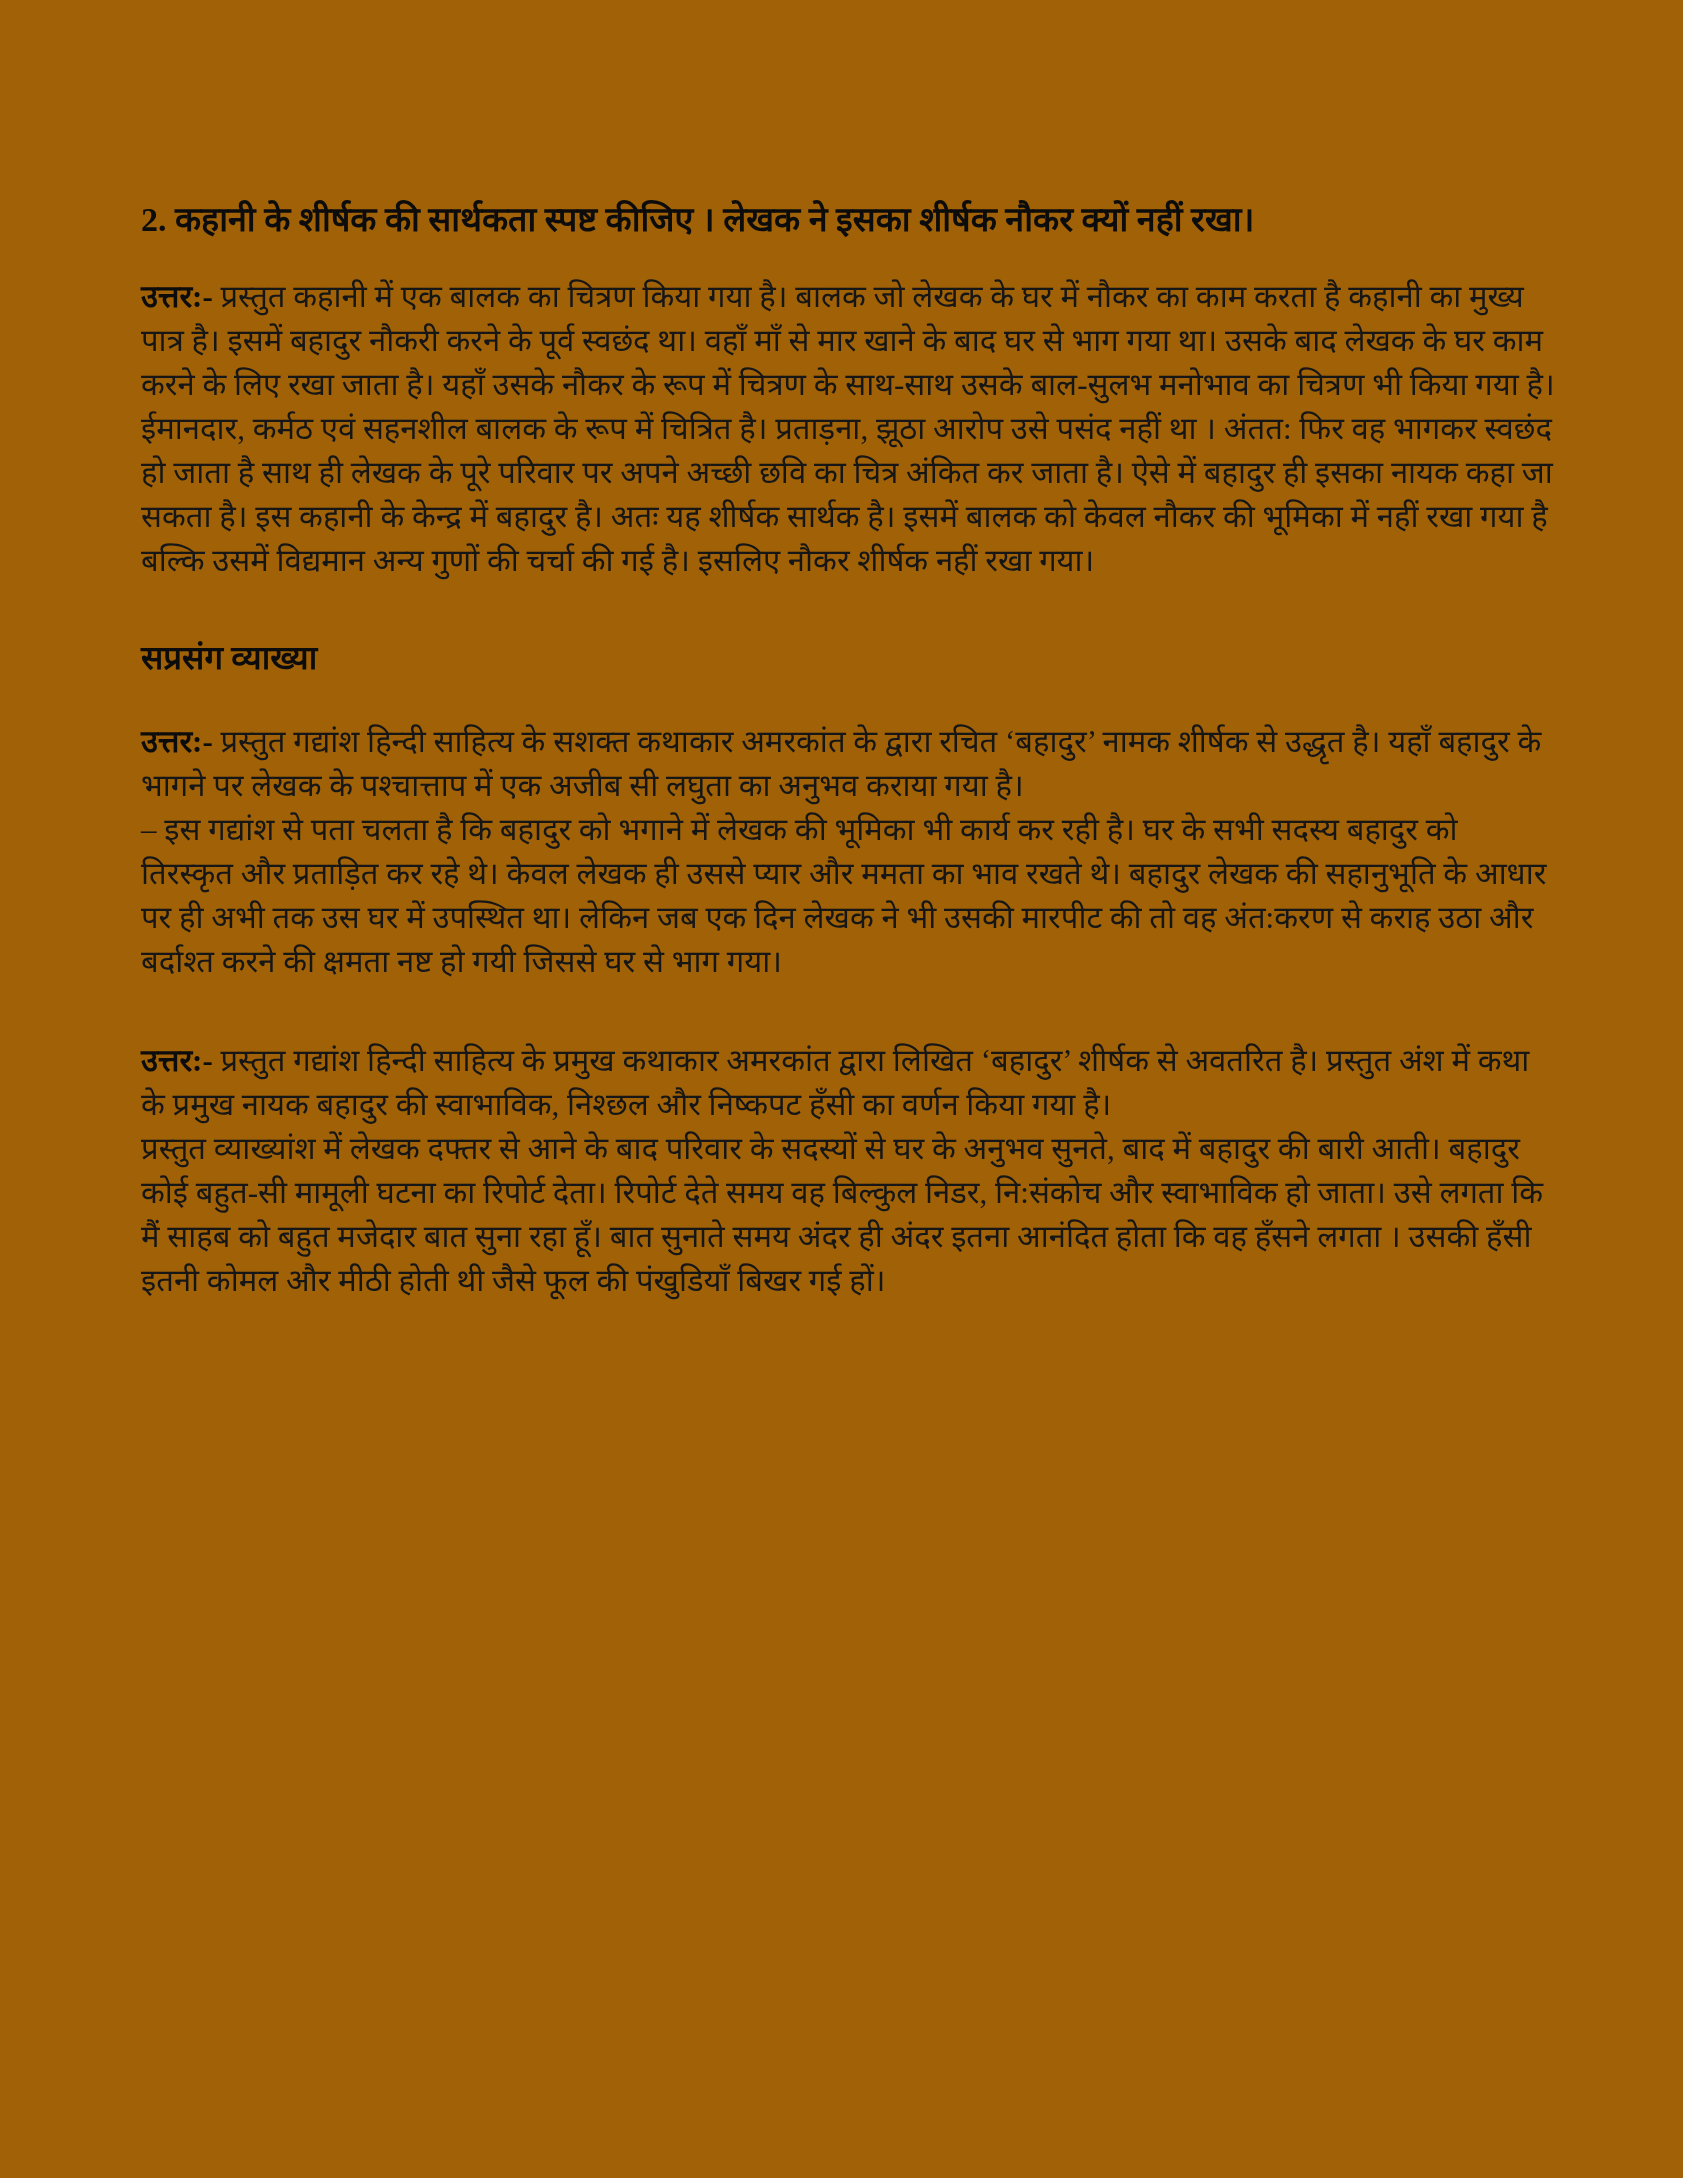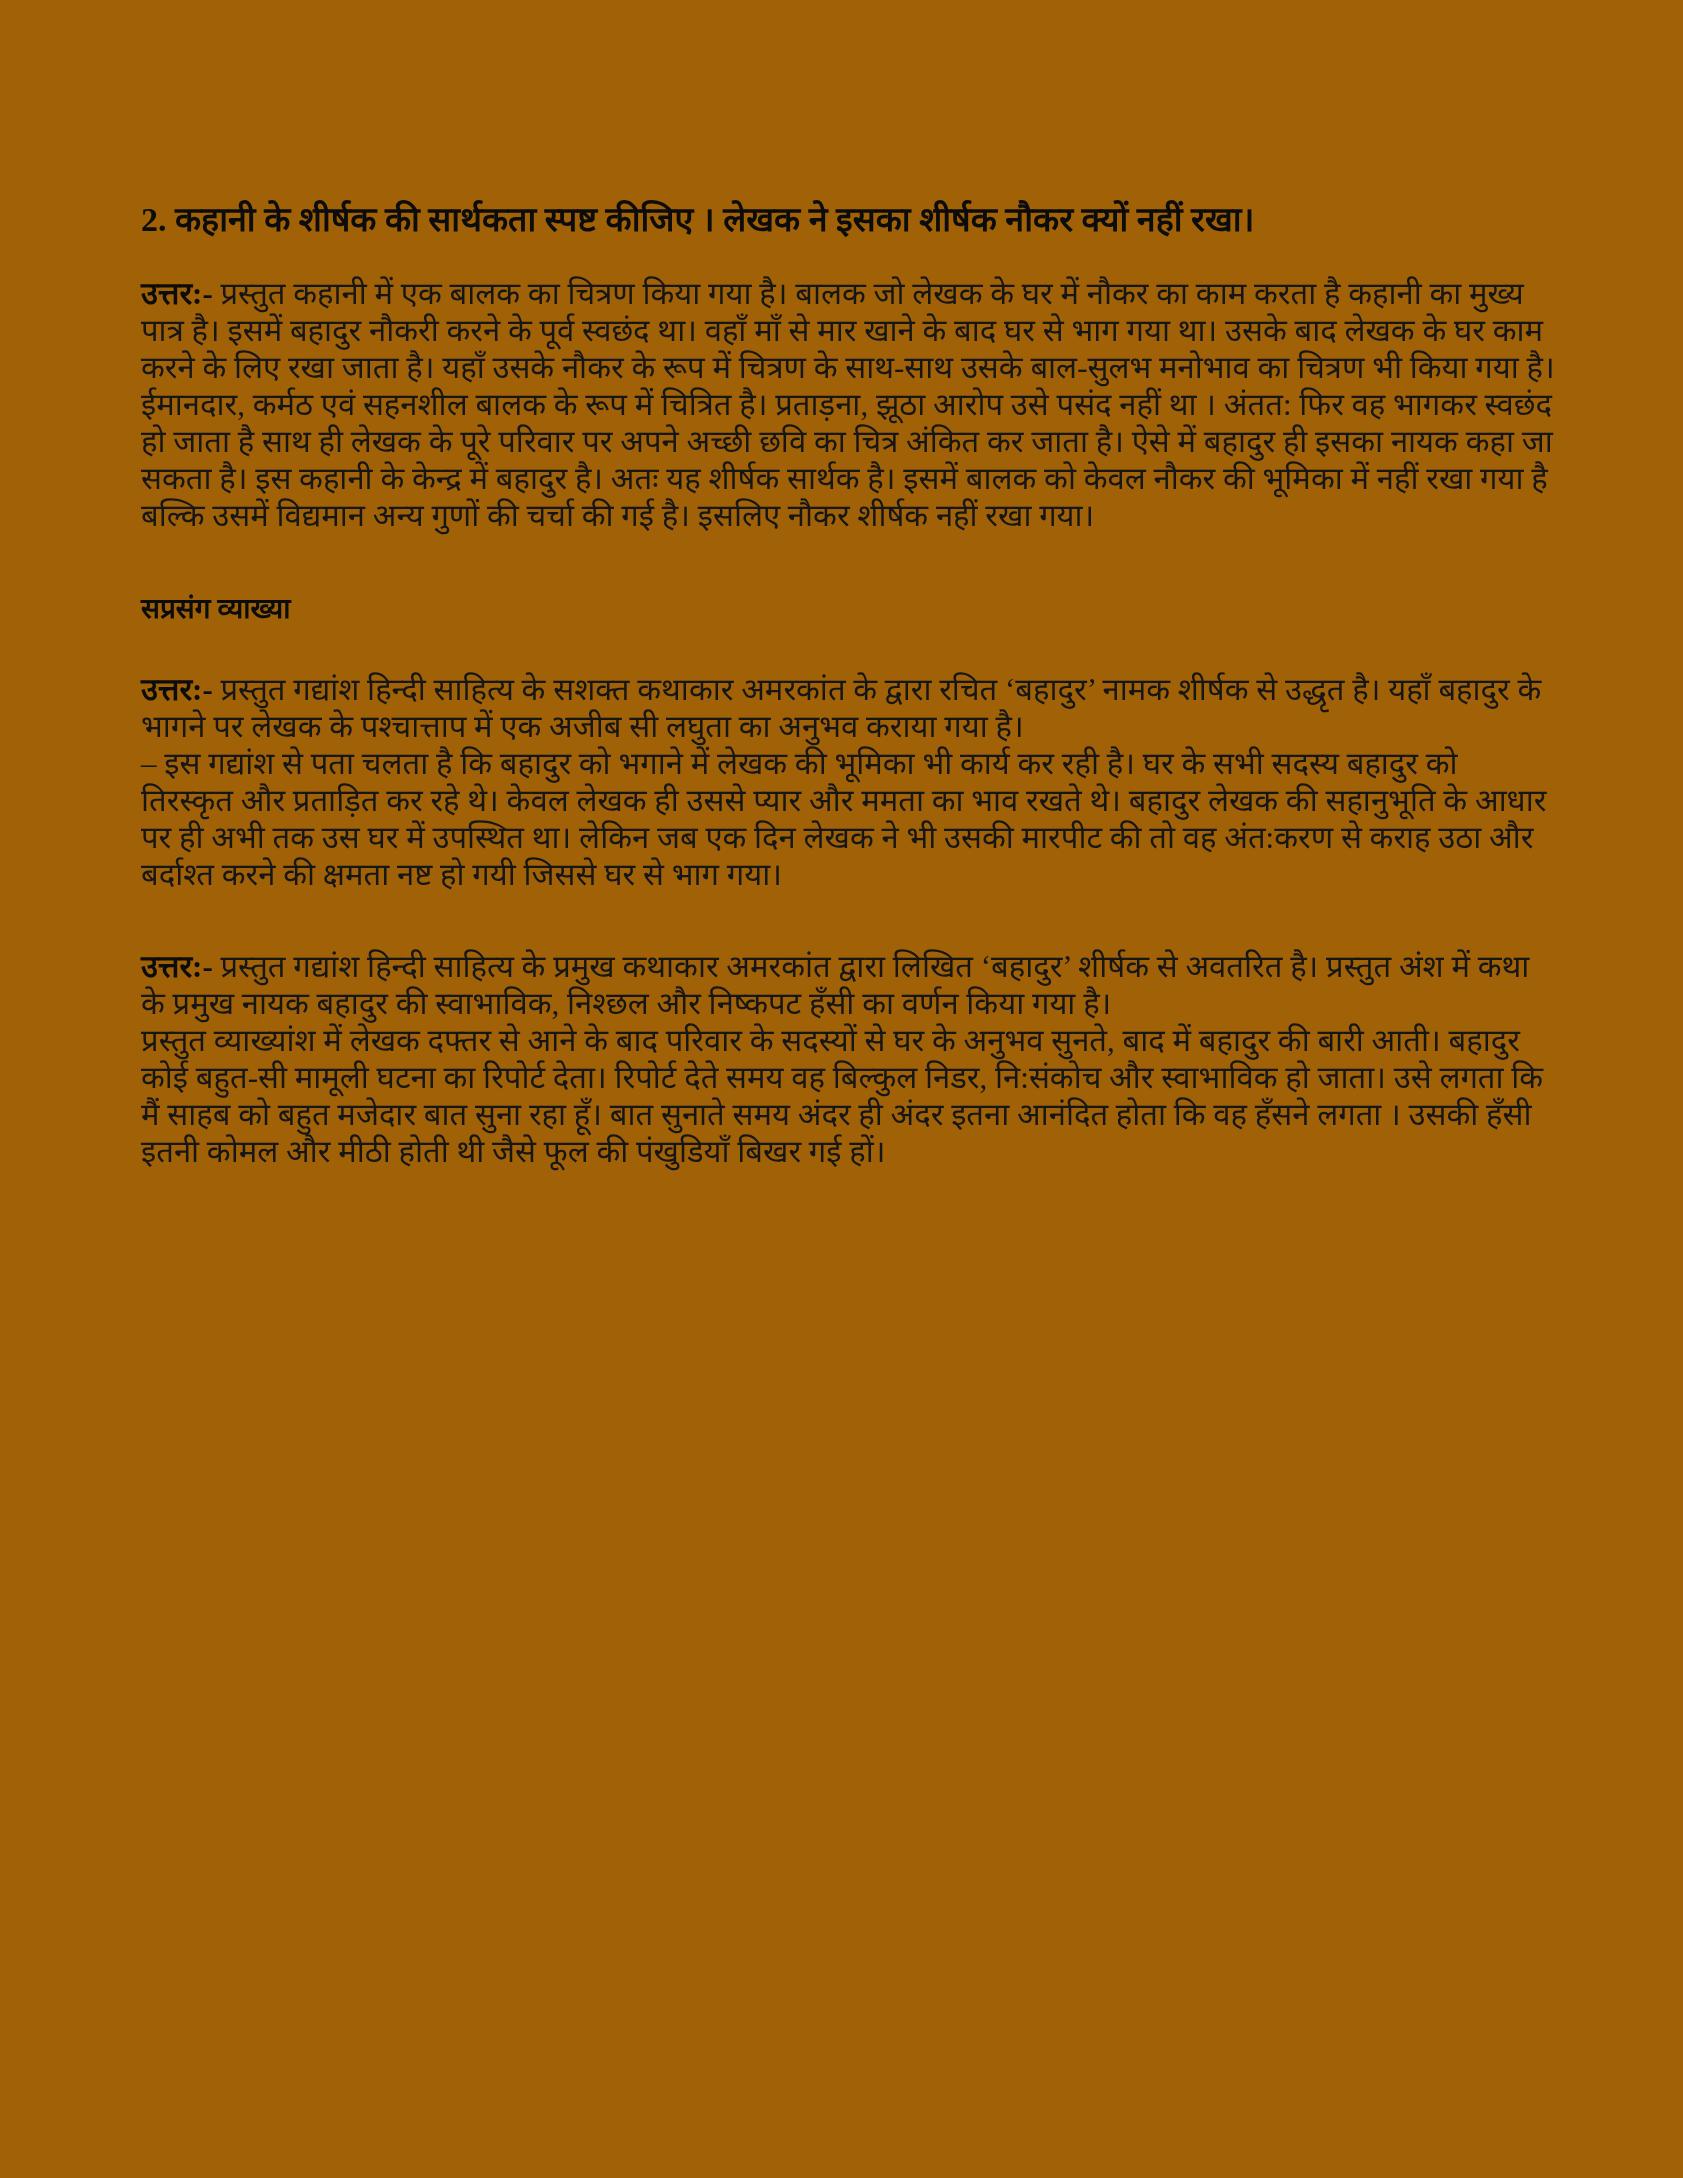--- a/index.html
+++ b/index.html
@@ -28,34 +28,34 @@
   }
   .q-title {
     font-size: 34px;
     line-height: 1.5;
     font-weight: 700;
     margin: 0 0 30px 0;
     color: #0c0c0c;
   }
   .answer {
     font-size: 31px;
-    line-height: 37px;
+    line-height: 44px;
     font-weight: 400;
     margin: 0 0 55px 0;
     color: #161616;
   }
   .answer-prefix {
     font-weight: 700;
     color: #0c0c0c;
   }
   .answer-text {
     white-space: pre-line;
   }
   .section-heading {
-    font-size: 28px;
+    font-size: 33px;
     line-height: 40px;
     font-weight: 700;
     margin: 0 0 42px 0;
     color: #0c0c0c;
   }
 </style>
 </head>
 <body>
 
 <div class="page">

